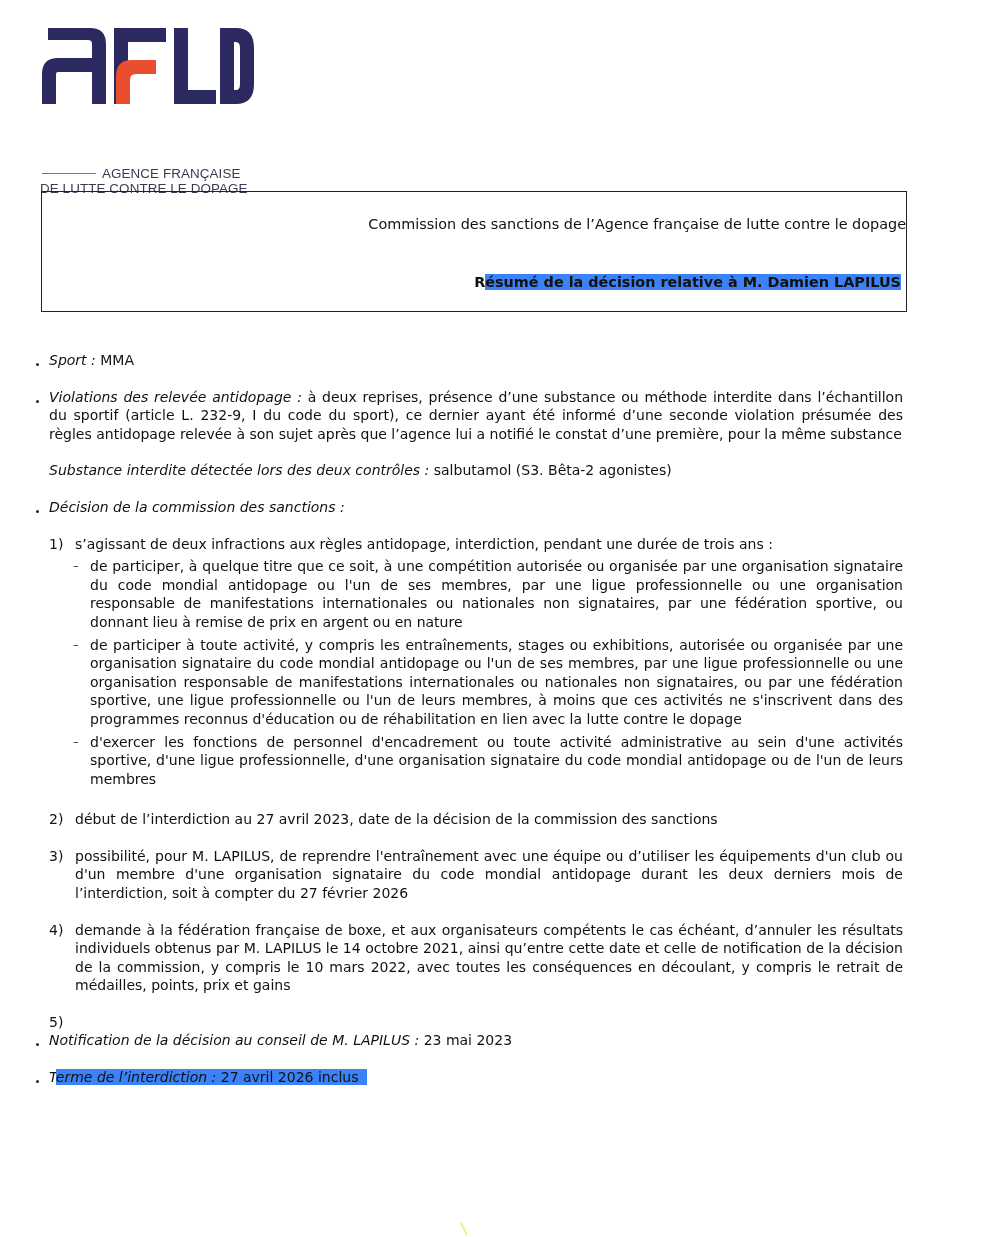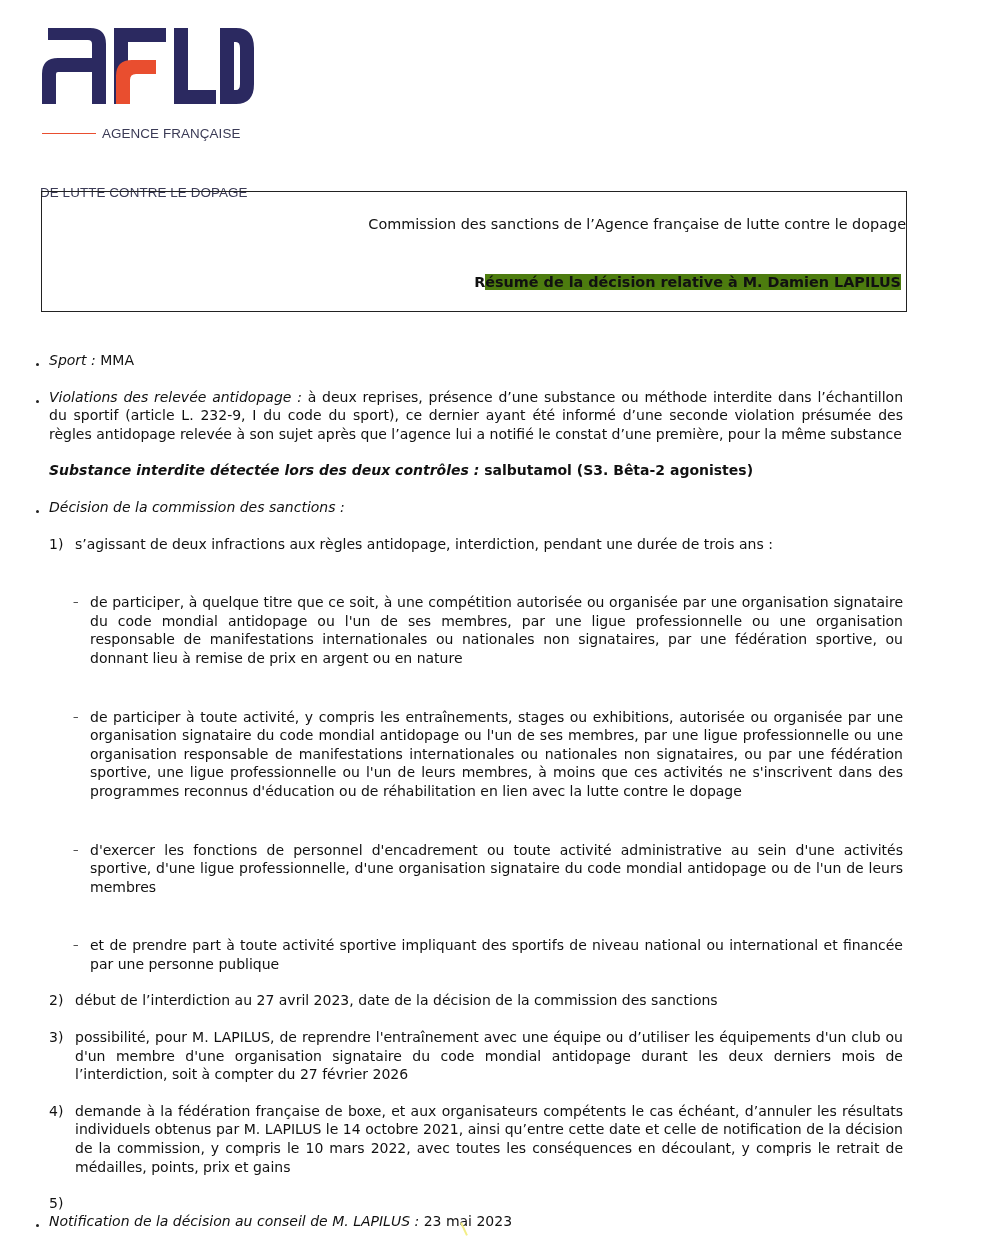--- a/index.html
+++ b/index.html
@@ -3,43 +3,43 @@
 <meta charset="utf-8">
 <style>
   html, body { margin: 0; padding: 0; background: #ffffff; }
   body {
     width: 984px; height: 1237px; position: relative; overflow: hidden;
     font-family: "DejaVu Sans", sans-serif; color: #111111;
   }
   .logo { position: absolute; left: 40px; top: 26px; width: 220px; height: 132px; }
   .logo svg { display: block; }
   .logo-sub { position: absolute; left: 0; top: 100px; width: 220px; font-family: "Liberation Sans", sans-serif; font-size: 13.4px; color: #3a3a55; line-height: 15px; letter-spacing: 0.1px; }
-  .logo-sub .l1 { padding-left: 62px; position: relative; display: block; }
+  .logo-sub .l1 { padding-left: 62px; position: relative; display: block; margin-top: 40px; }
   .logo-sub .l1::before { content: ""; position: absolute; left: 2px; top: 7px; width: 54px; height: 1px; background: #e94e2f; }
-  .logo-sub .l2 { display: block; margin-top: 44px; }
+  .logo-sub .l2 { display: block; }
 
   .header-box {
     position: absolute; left: 41px; top: 191px; width: 866px; height: 121px;
     border: 1px solid #222; box-sizing: border-box; text-align: right;
     font-size: 14.4px;
   }
   .header-box .line1 { position: absolute; left: 0; right: 0; top: 24px; }
   .header-box .line2 { position: absolute; left: 0; right: 0; top: 53px; }
   .header-box .line3 { position: absolute; left: 0; right: 0; top: 82px; font-weight: bold; }
-  .hl { background: #4d7c0f; }
+  .hl { background: #3b82f6; }
 
   .content { position: absolute; left: 35px; top: 351px; width: 868px; font-size: 14px; line-height: 18.6px; }
   .bullet { position: relative; padding-left: 14px; }
   .bullet::before { content: ""; position: absolute; left: 1px; top: 12px; width: 3px; height: 3px; background: #222; border-radius: 50%; }
   .it { font-style: italic; }
   .just { text-align: justify; }
   .gap-s { height: 18px; }
   .num { position: relative; padding-left: 40px; margin-left: 0; }
   .num .n { position: absolute; left: 14px; top: 0; }
-  .dash { position: relative; padding-left: 55px; margin-top: 36px; }
+  .dash { position: relative; padding-left: 55px; }
   .dash::before { content: "–"; position: absolute; left: 38px; top: 0; font-size: 11px; }
   .dgap { height: 4px; }
   .mark { position: absolute; left: 463px; top: 1222px; width: 2px; height: 14px; background: #f3ee86; transform: rotate(-25deg); }
 </style>
 </head>
 <body>
 
 <div class="logo">
   <svg width="220" height="82" viewBox="0 0 220 82">
 
@@ -72,21 +72,21 @@
 
   <div class="gap-s"></div>
 
   <div class="bullet just">
     <span class="it">Violations des relevée antidopage :</span>
     <span>à deux reprises, présence d’une substance ou méthode interdite dans l’échantillon du sportif (article L. 232-9, I du code du sport), ce dernier ayant été informé d’une seconde violation présumée des règles antidopage relevée à son sujet après que l’agence lui a notifié le constat d’une première, pour la même substance</span>
   </div>
 
   <div class="gap-s"></div>
 
-  <div style="padding-left:14px;font-weight:bold;">
+  <div style="padding-left:14px;">
     <span class="it">Substance interdite détectée lors des deux contrôles :</span>
     <span>salbutamol (S3. Bêta-2 agonistes)</span>
   </div>
 
   <div class="gap-s"></div>
 
   <div class="bullet">
     <span class="it">Décision de la commission des sanctions :</span>
   </div>
 
@@ -96,21 +96,20 @@
     <span class="n">1)</span>
     <span>s’agissant de deux infractions aux règles antidopage, interdiction, pendant une durée de trois ans :</span>
   </div>
   <div class="dgap"></div>
   <div class="dash just">de participer, à quelque titre que ce soit, à une compétition autorisée ou organisée par une organisation signataire du code mondial antidopage ou l'un de ses membres, par une ligue professionnelle ou une organisation responsable de manifestations internationales ou nationales non signataires, par une fédération sportive, ou donnant lieu à remise de prix en argent ou en nature</div>
   <div class="dgap"></div>
   <div class="dash just">de participer à toute activité, y compris les entraînements, stages ou exhibitions, autorisée ou organisée par une organisation signataire du code mondial antidopage ou l'un de ses membres, par une ligue professionnelle ou une organisation responsable de manifestations internationales ou nationales non signataires, ou par une fédération sportive, une ligue professionnelle ou l'un de leurs membres, à moins que ces activités ne s'inscrivent dans des programmes reconnus d'éducation ou de réhabilitation en lien avec la lutte contre le dopage</div>
   <div class="dgap"></div>
   <div class="dash just">d'exercer les fonctions de personnel d'encadrement ou toute activité administrative au sein d'une activités sportive, d'une ligue professionnelle, d'une organisation signataire du code mondial antidopage ou de l'un de leurs membres</div>
   <div class="dgap"></div>
-  <div class="dash just">et de prendre part à toute activité sportive impliquant des sportifs de niveau national ou international et financée par une personne publique</div>
 
   <div class="gap-s"></div>
 
   <div class="num just">
     <span class="n">2)</span>
     <span>début de l’interdiction au 27 avril 2023, date de la décision de la commission des sanctions</span>
   </div>
 
   <div class="gap-s"></div>
 

